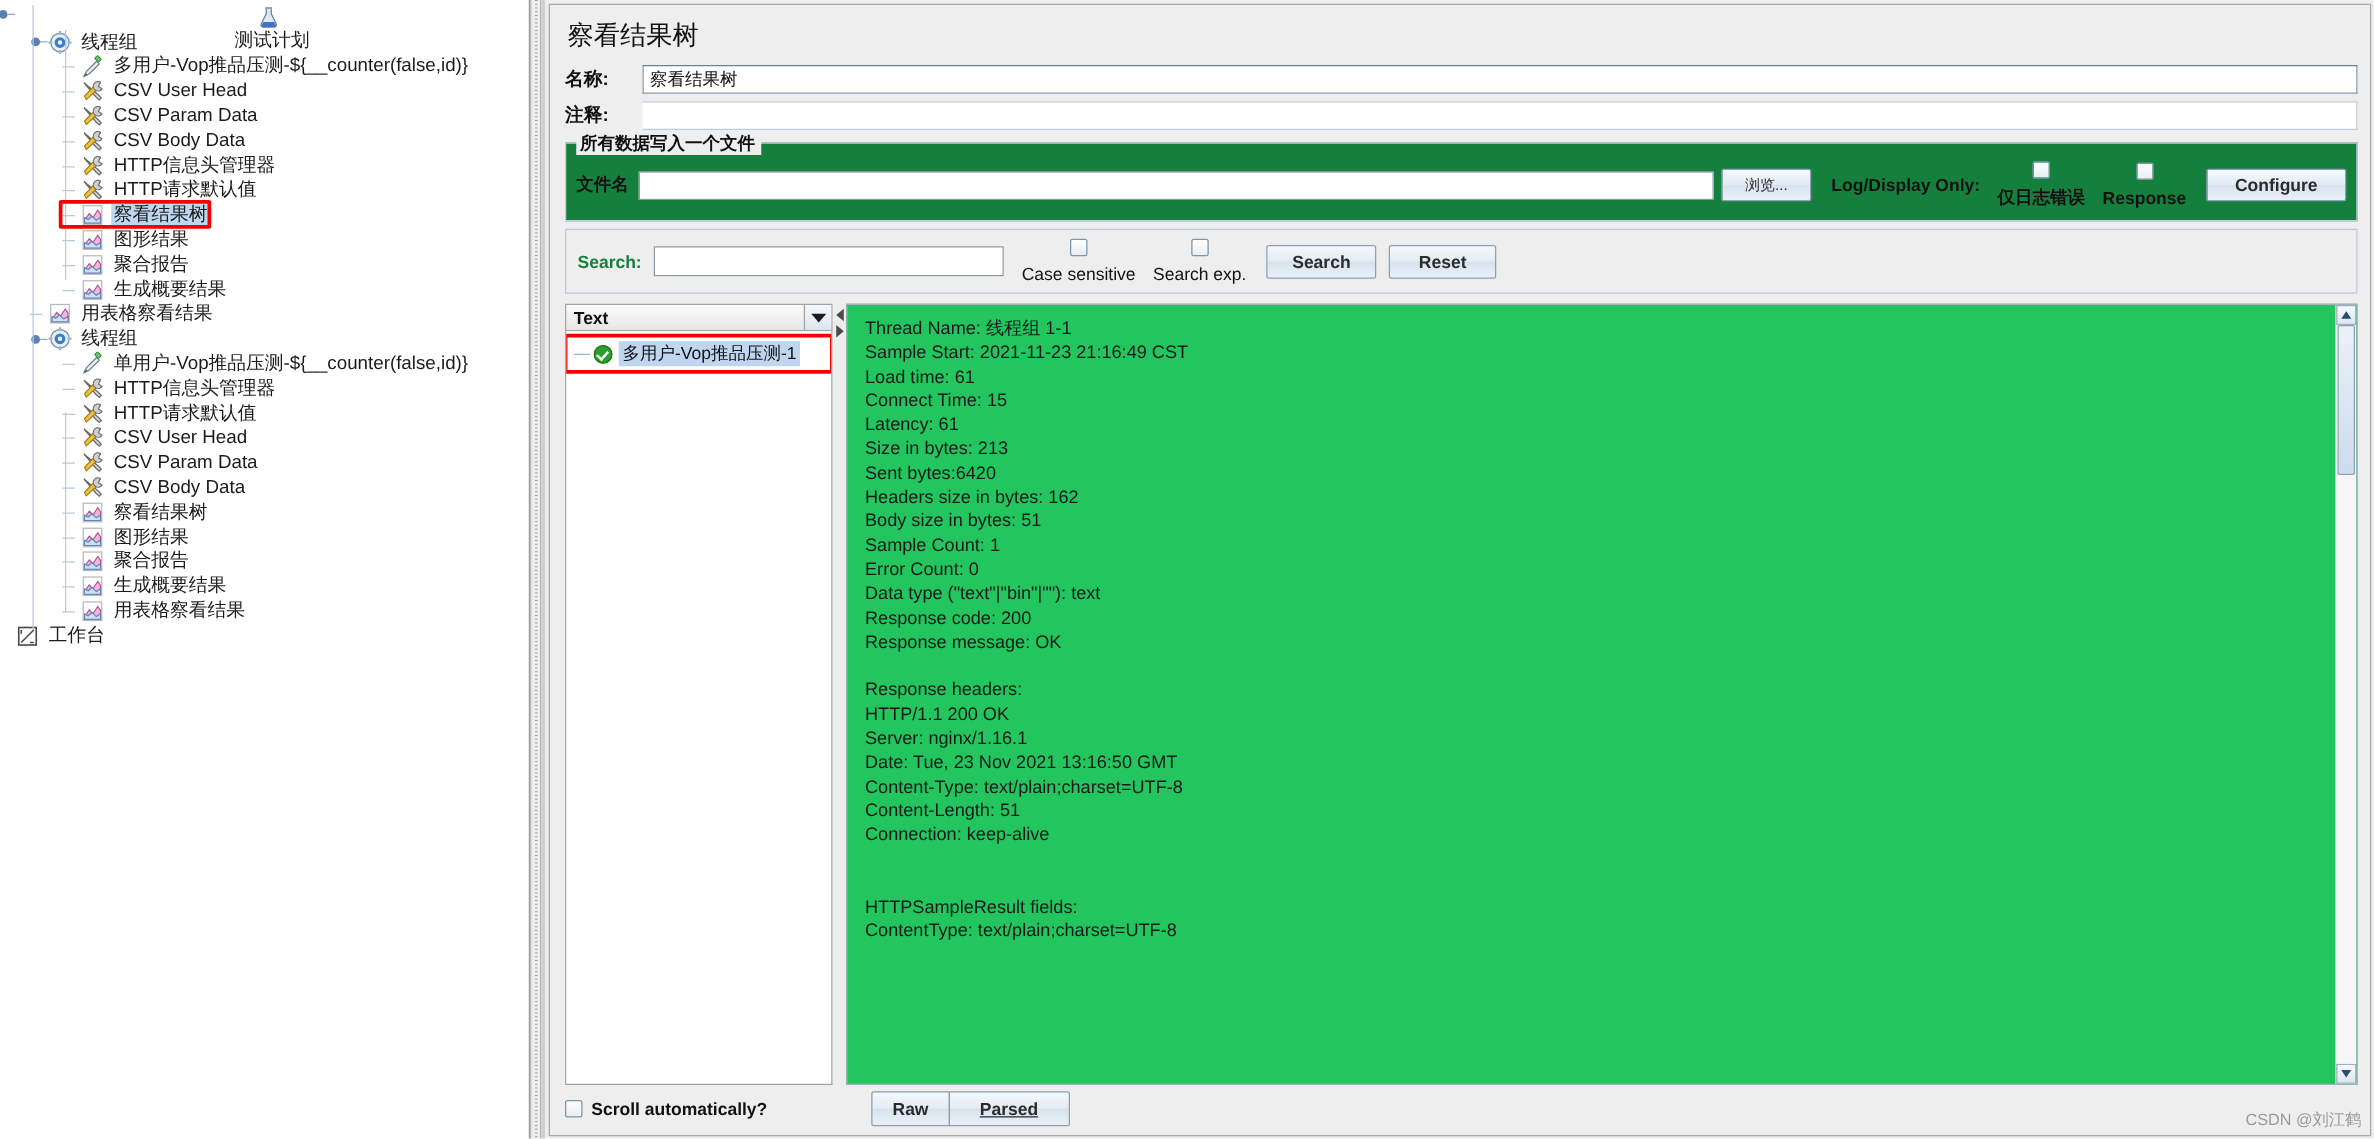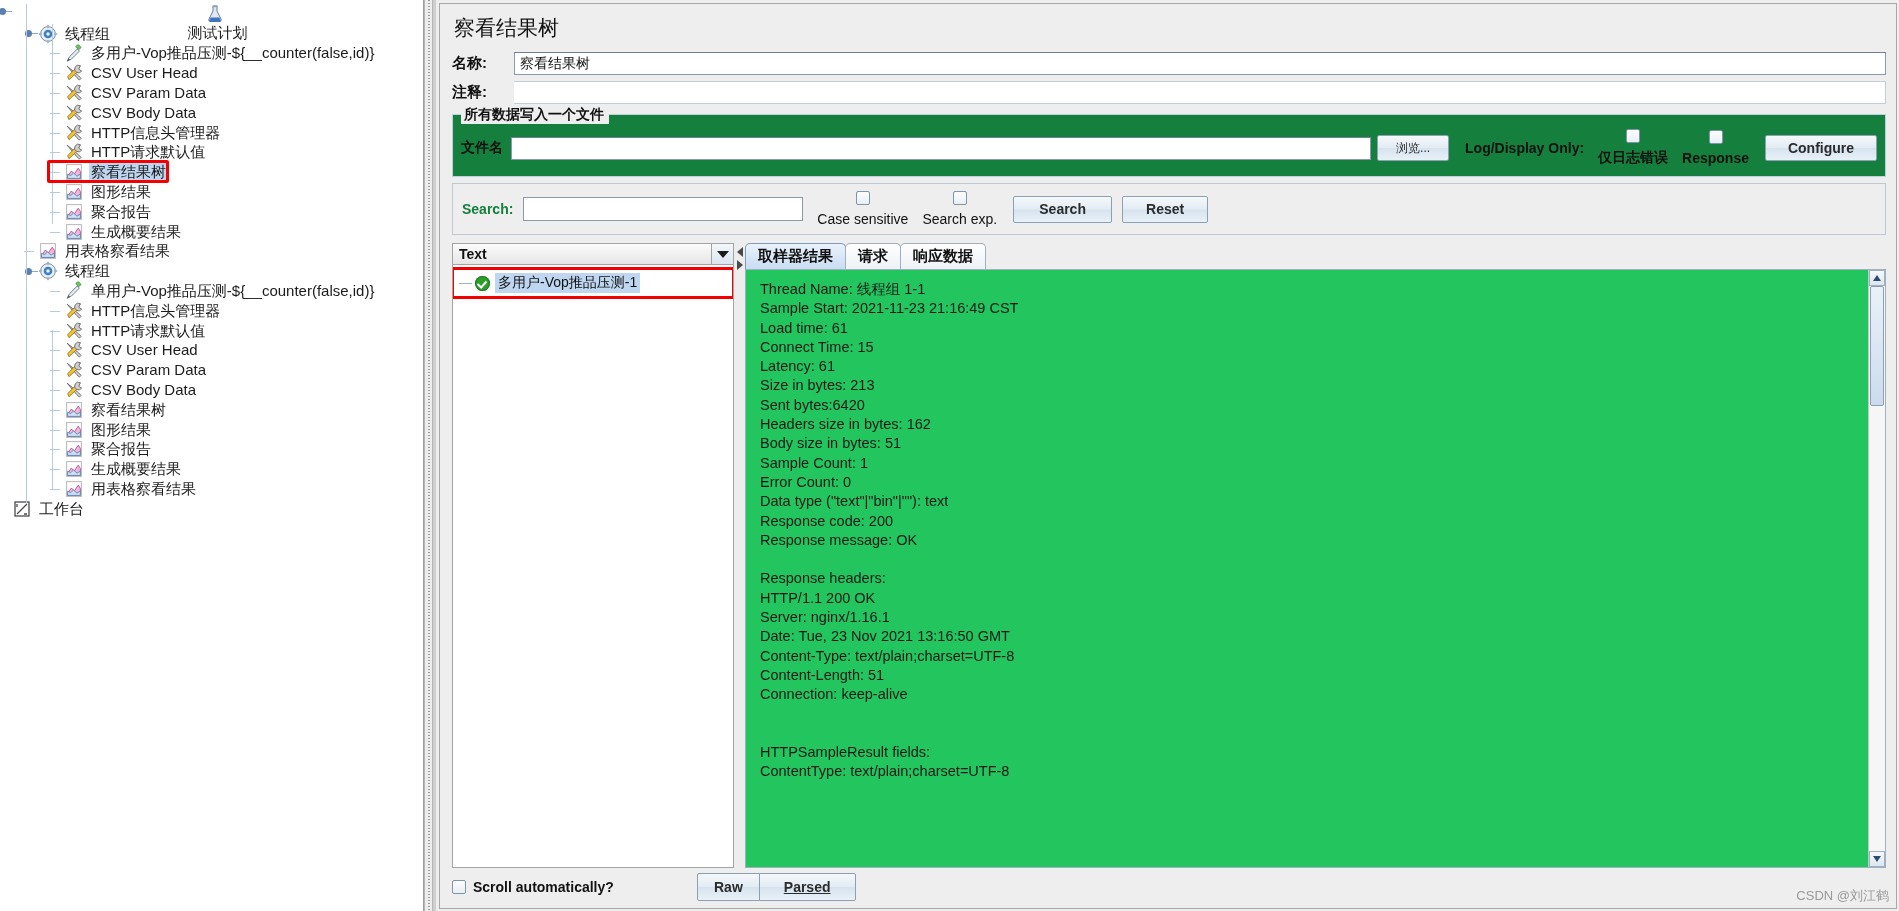--- a/index.html
+++ b/index.html
@@ -206,32 +206,32 @@
     padding: 7px 9px;
     gap: 0;
   }
   .searchbar .s-label { font-size: 14px; font-weight: bold; color:#15803d; margin-right: 10px;}
   .search-input {
     width: 280px; height: 24px;
     background:#fff; border:1px solid #8a9aaa;
     font-size: 14px; padding: 2px 5px; outline:none;
     font-family: "Liberation Sans", sans-serif;
   }
-  .btn-search { width: 99px; height: 27px; font-size: 14px; font-weight: bold; margin-left: 16px;}
+  .btn-search { width: 88px; height: 27px; font-size: 14px; font-weight: bold; margin-left: 16px;}
   .btn-reset { width: 86px; height: 27px; font-size: 14px; font-weight: bold; margin-left: 10px;}
 
   
   .lower {
     flex: 1;
     display: flex;
     margin: 8px 10px 0 12px;
     min-height: 0;
   }
   .results-list {
-    width: 282px;
+    width: 214px;
     display: flex; flex-direction: column;
     min-height: 0;
   }
   .rl-header {
     height: 22px;
     background: linear-gradient(to bottom,#fbfbfb,#e6e6e6);
     border: 1px solid #a4a4a4;
     display: flex; align-items: center;
     position: relative;
     font-size: 14px; font-weight: bold; color:#111;
@@ -775,25 +775,20 @@
               <div class="redbox" style="left: -2px; top: 2px; right: -2px; height: 32px;"></div>
             </div>
         </div>
 
         <div class="mini-split">
           <span class="arr-l"></span>
           <span class="arr-r"></span>
         </div>
 
         <div class="detail-pane">
-          <div class="tabs" id="detailTabs">
-              <div class="tab active">取样器结果</div>
-              <div class="tab">请求</div>
-              <div class="tab">响应数据</div>
-            </div>
           <div class="tab-content">
             <div class="resp-text">Thread Name: 线程组 1-1
 Sample Start: 2021-11-23 21:16:49 CST
 Load time: 61
 Connect Time: 15
 Latency: 61
 Size in bytes: 213
 Sent bytes:6420
 Headers size in bytes: 162
 Body size in bytes: 51

